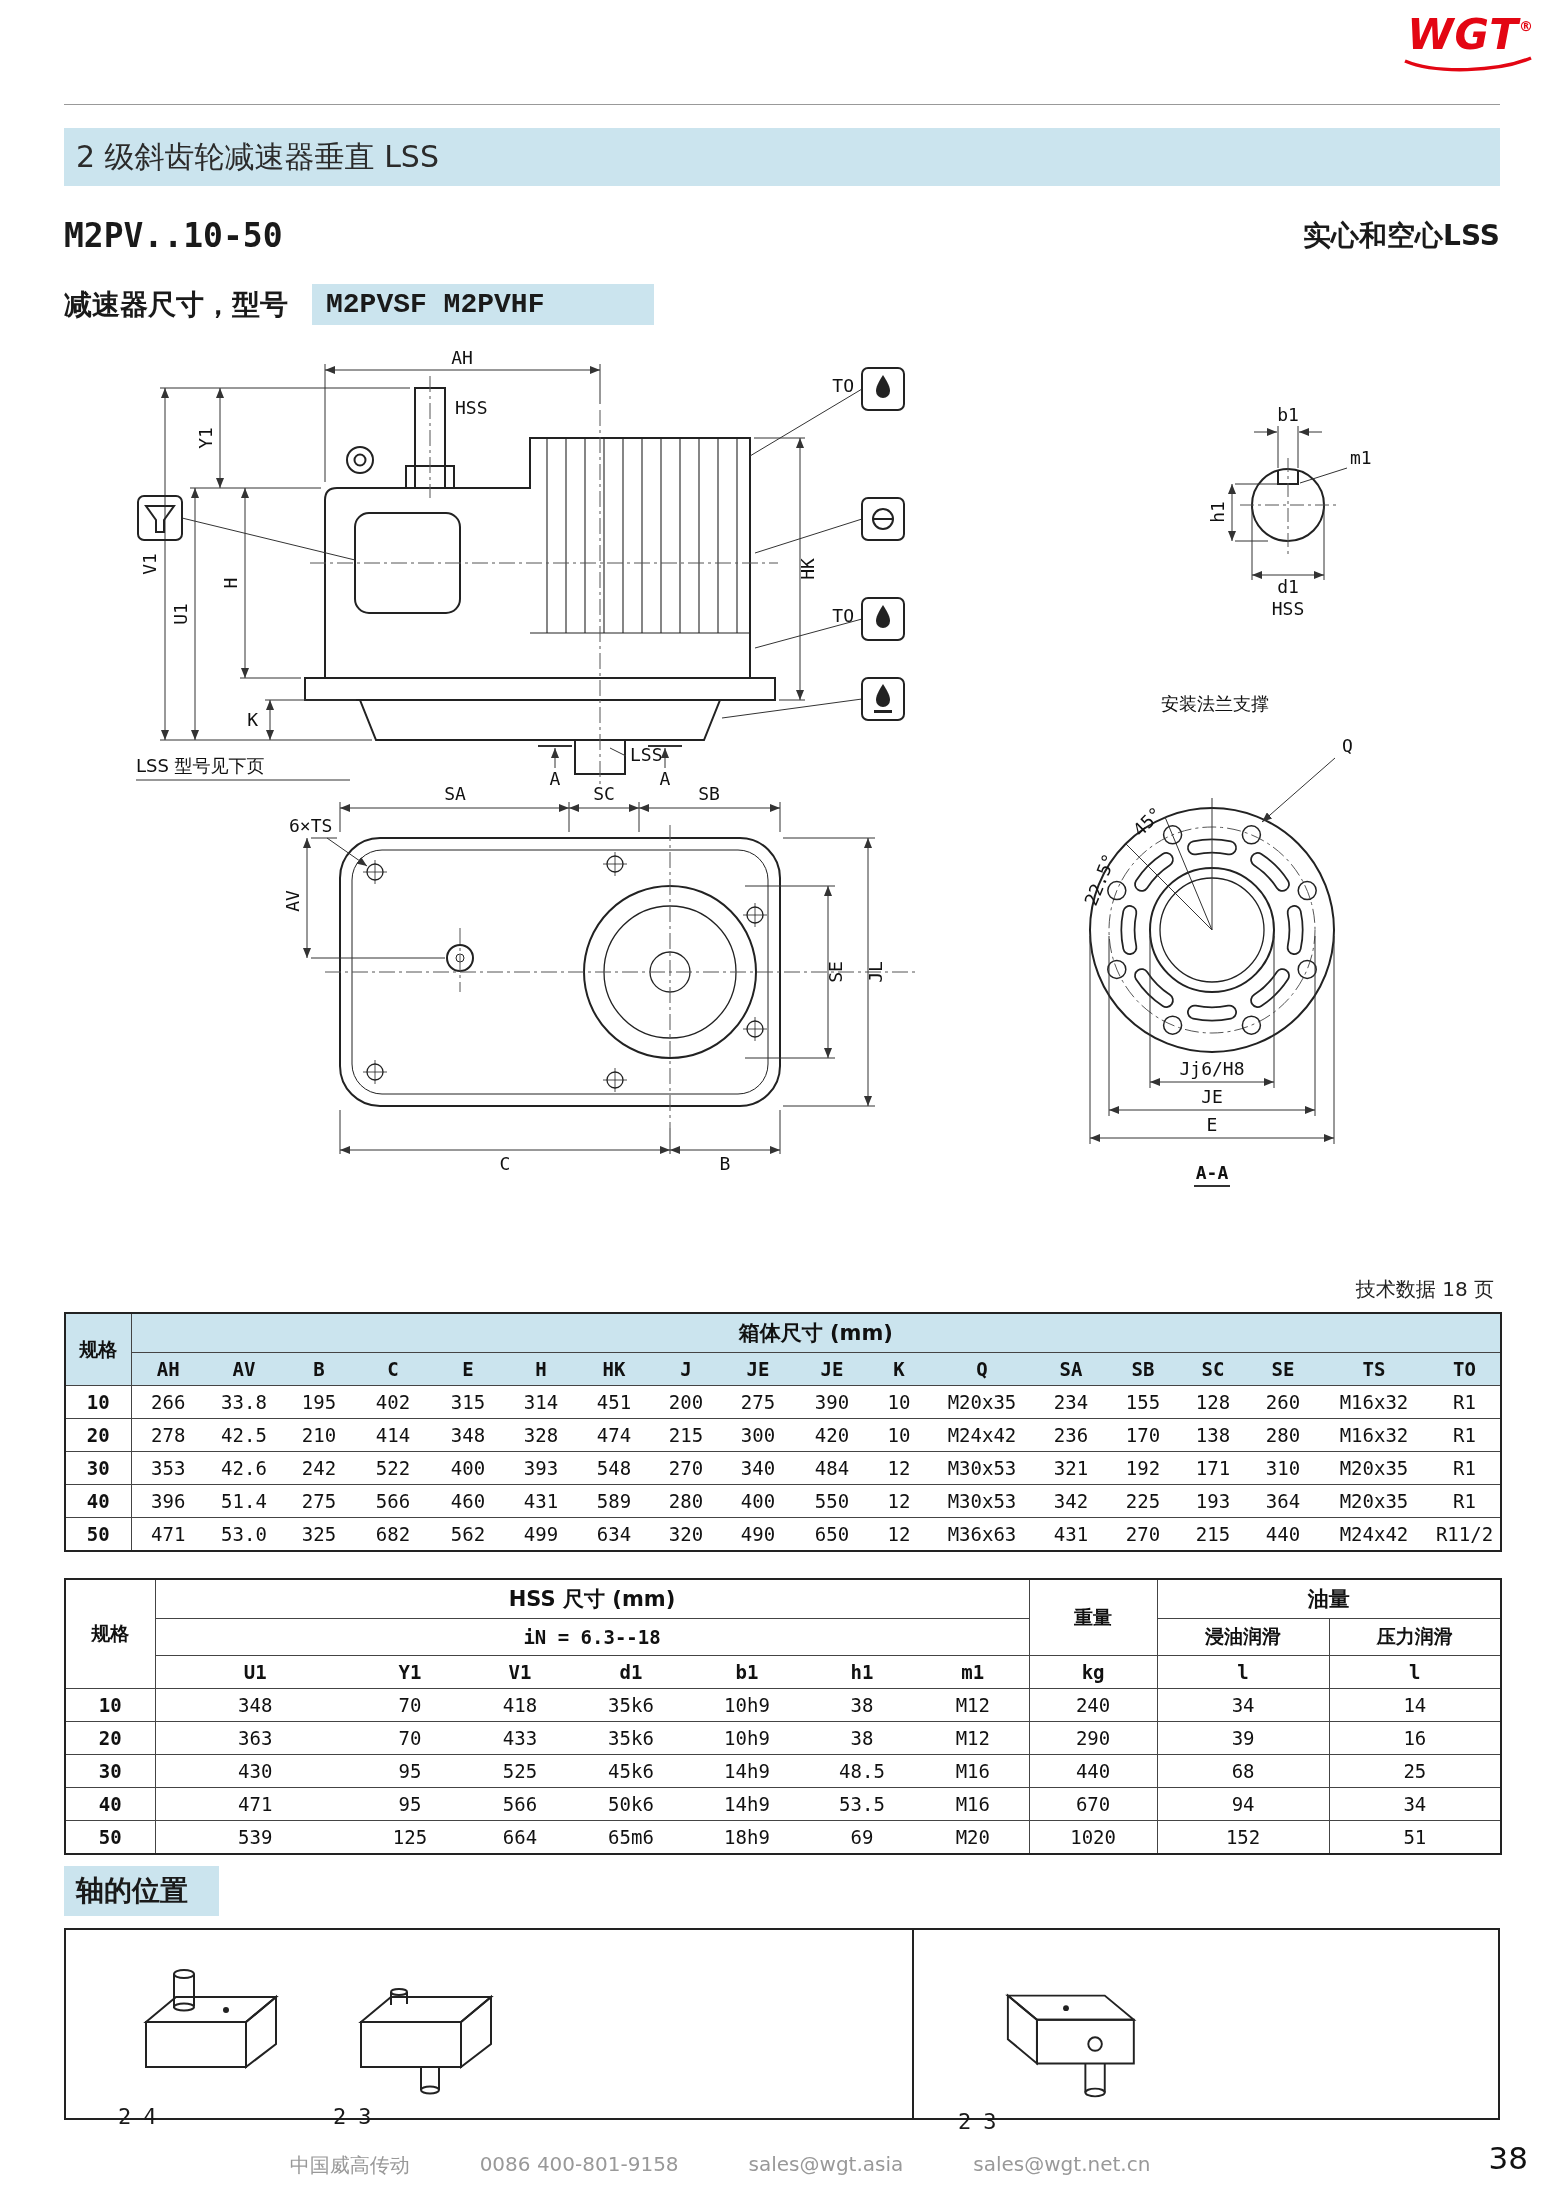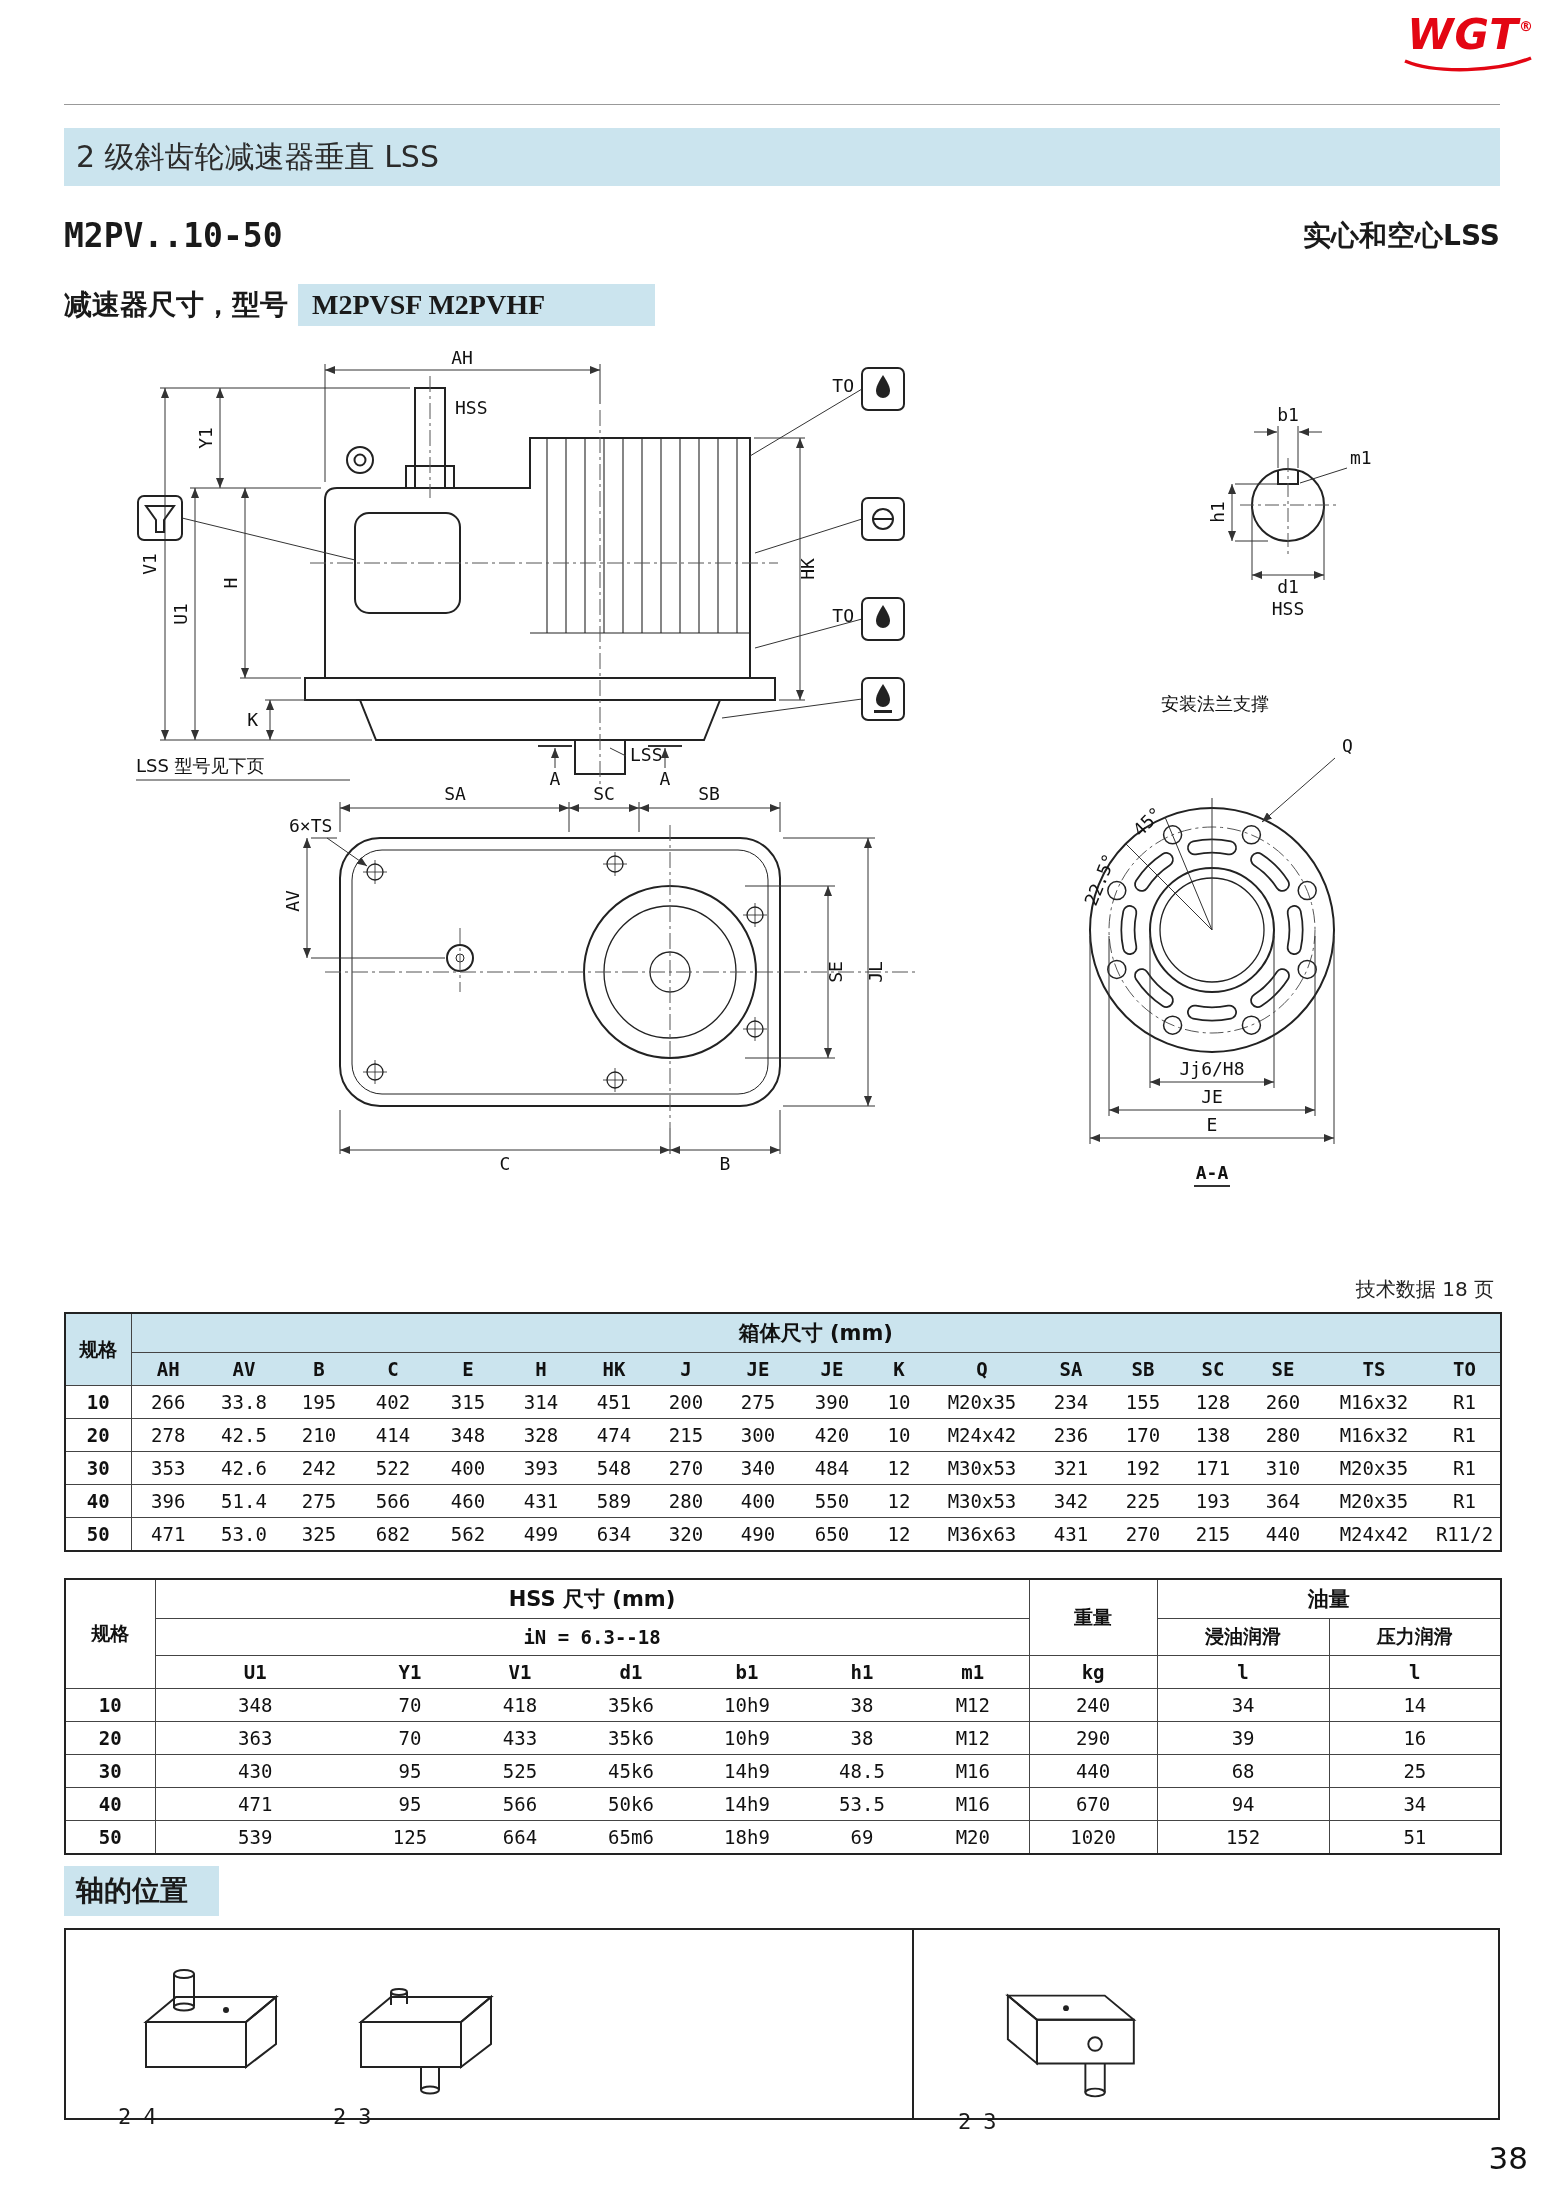--- a/index.html
+++ b/index.html
@@ -22,21 +22,21 @@
 
   .header-bar{position:absolute;top:128px;left:64px;width:1436px;height:58px;background:var(--blue);
     display:flex;align-items:center;padding-left:12px;box-sizing:border-box;
     font-size:30px;font-weight:normal;color:#2b2b2b;}
 
   .model-row{position:absolute;top:216px;left:64px;width:1436px;display:flex;justify-content:space-between;align-items:flex-end;}
   .model-title{font-family:"DejaVu Sans Mono","Liberation Mono",monospace;font-weight:bold;font-size:33px;}
   .variant-label{font-size:28px;font-weight:bold;}
 
   .subtitle-row{position:absolute;top:284px;left:64px;font-size:28px;font-weight:bold;display:flex;align-items:center;}
-  .subtitle-row .hl{background:var(--blue);padding:5px 110px 5px 14px;margin-left:10px;font-family:Liberation Serif, serif;}
+  .subtitle-row .hl{background:var(--blue);padding:5px 110px 5px 14px;margin-left:24px;font-family:Liberation Mono, monospace;}
 
   .drawing-svg{position:absolute;}
   .dlab{font-family:"DejaVu Sans Mono","Liberation Mono",monospace;font-size:18px;fill:#111;}
   .clab{font-family:"DejaVu Sans","Liberation Sans",sans-serif;font-size:18px;fill:#111;}
   .slot{stroke:#222;stroke-width:15;stroke-linecap:round;fill:none;}
   .slot-in{stroke:#fff;stroke-width:11.5;stroke-linecap:round;fill:none;}
 
   .tech-note{position:absolute;top:1276px;right:70px;font-size:20px;color:#222;}
 
   .tblwrap{position:absolute;left:64px;width:1436px;}
@@ -697,15 +697,21 @@
           <line x1="140" y1="115" x2="140" y2="145"></line>
           <line x1="160" y1="115" x2="160" y2="145"></line>
           <ellipse cx="150" cy="145" rx="10" ry="4"></ellipse>
         </g>
         <circle cx="120" cy="58" r="3" fill="#222"></circle>
       </svg>
       <div class="pos-label">23</div>
     </div>
   </div>
 
+  <div class="footer">
+    <span>中国威高传动</span>
+    <span>0086  400-801-9158</span>
+    <span>sales@wgt.asia</span>
+    <span>sales@wgt.net.cn</span>
+  </div>
   <div class="page-num">38</div>
 
 </div>
 
 </body></html>

